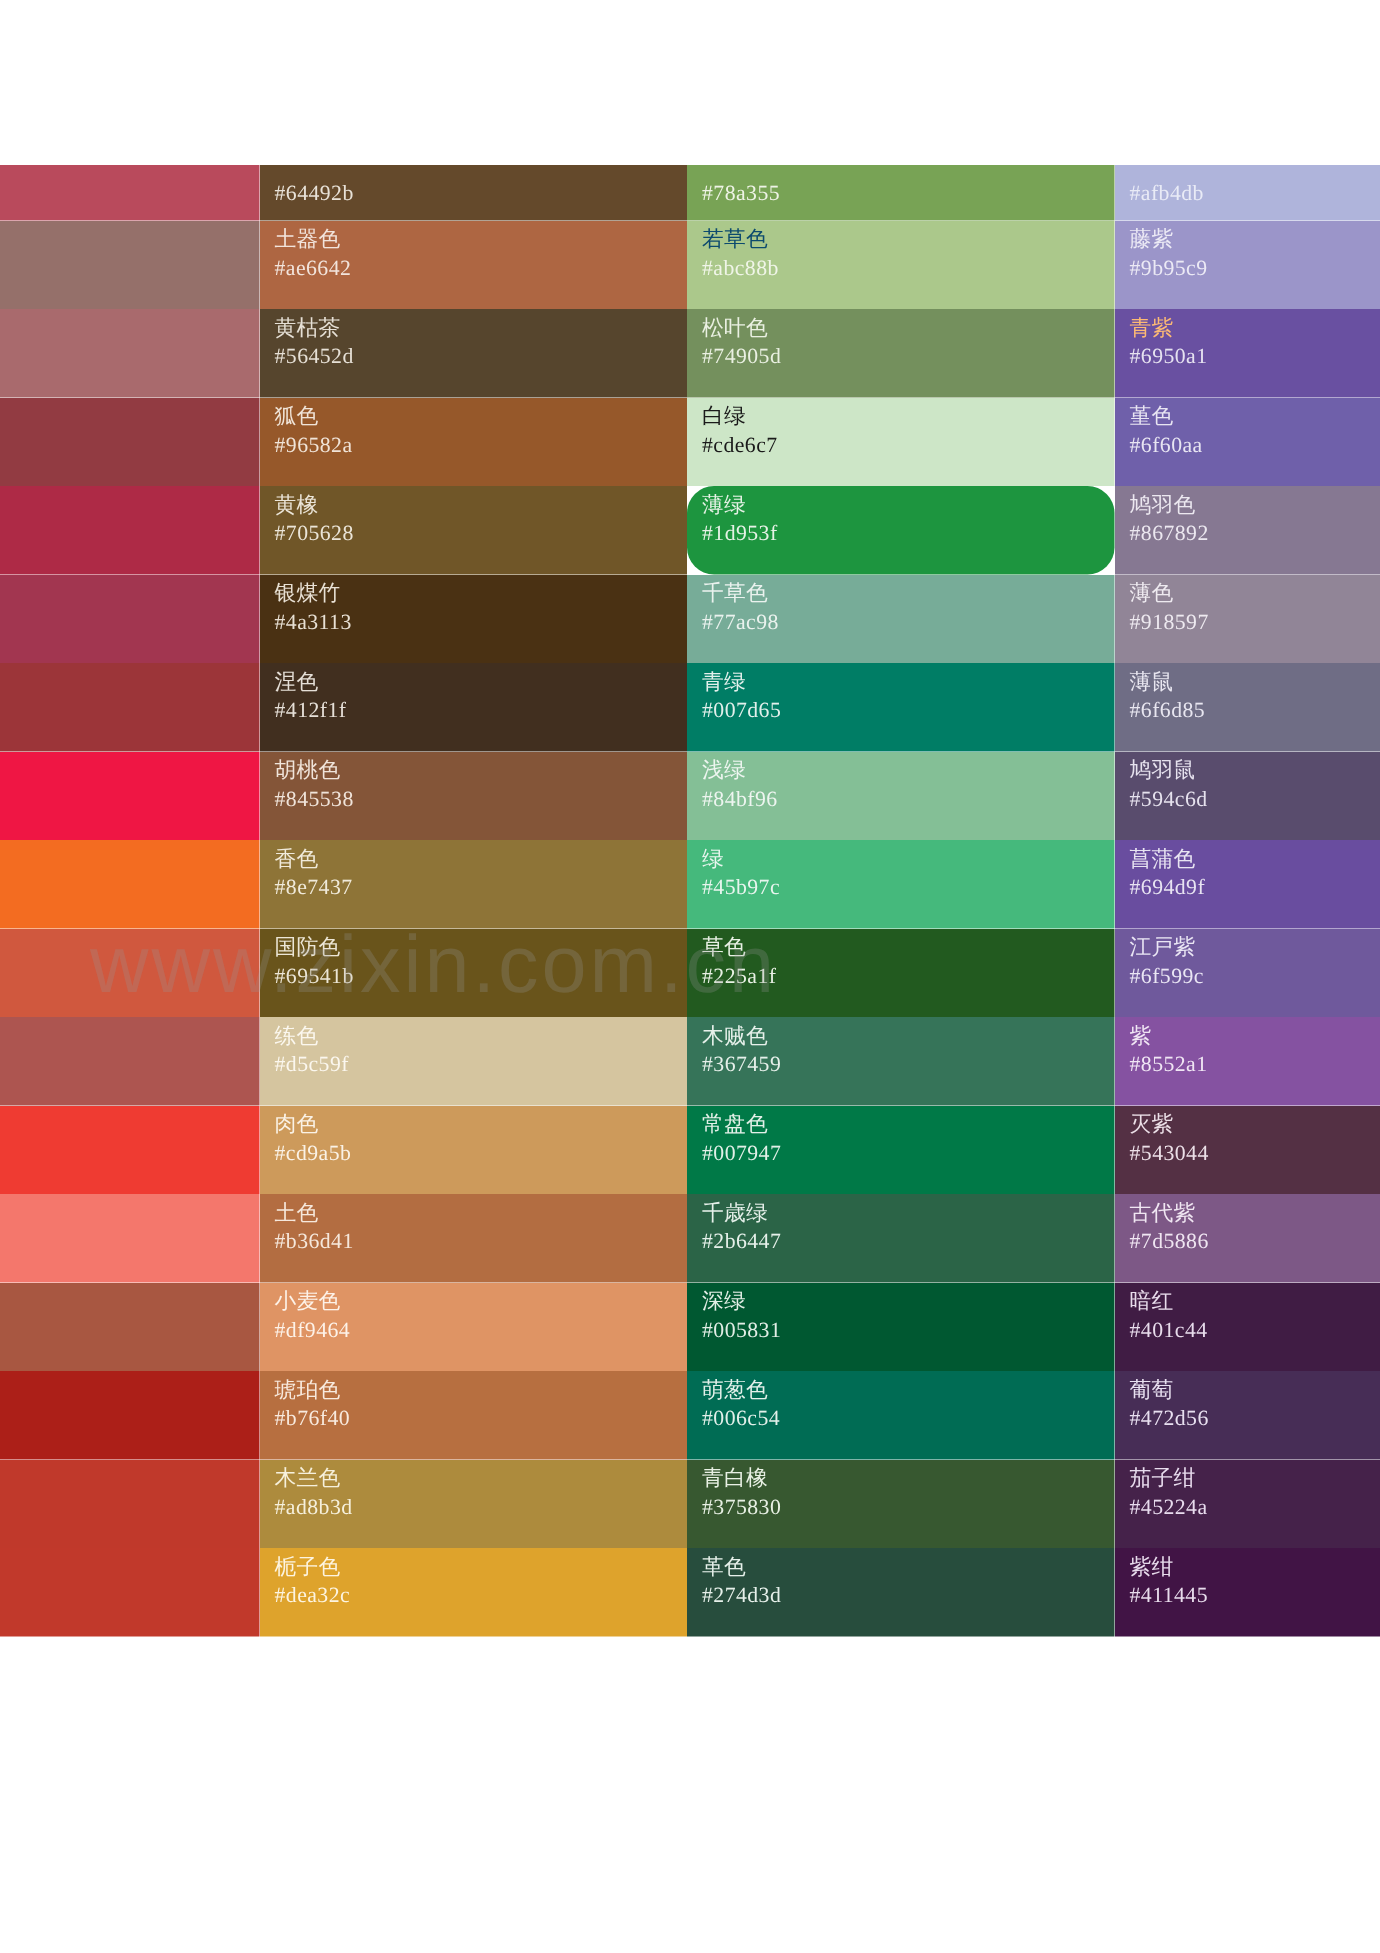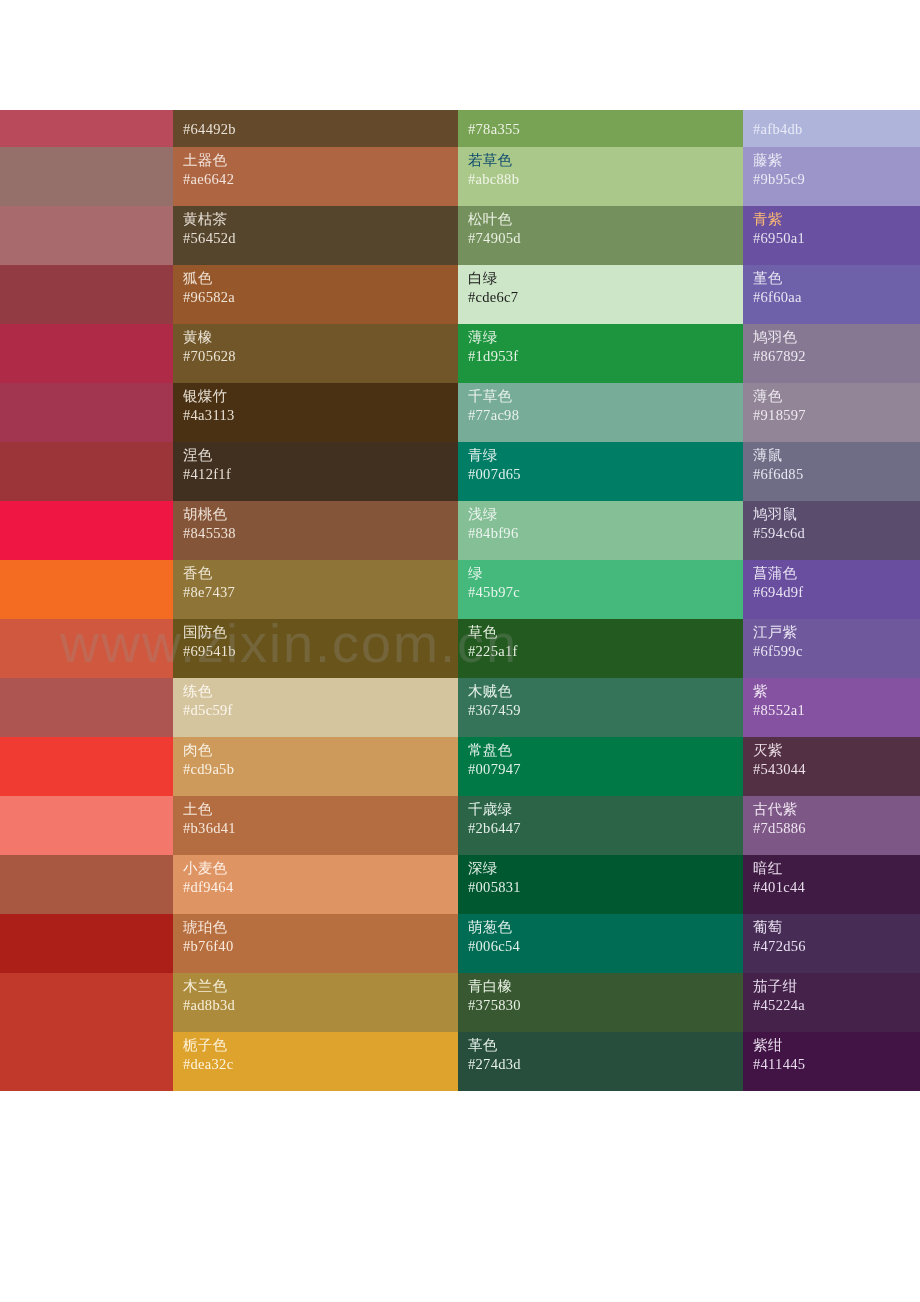--- a/index.html
+++ b/index.html
@@ -200,21 +200,21 @@
         <tr>
           <td class="col-swatch-only" style="background: rgb(174, 42, 70);">
             <div class="cell-inner"></div>
           </td>
           <td class="col-wide" style="background: rgb(112, 86, 40);">
             <div class="cell-inner">
               <span class="cell-name" style="color: rgb(235, 229, 216);">黄橡</span>
               <span class="cell-hex" style="color: rgb(235, 229, 216);">#705628</span>
             </div>
           </td>
-          <td class="col-wide" style="background: rgb(29, 149, 63);">
+          <td class="col-wide" style="background: rgb(29, 149, 63); border-radius: 18px;">
             <div class="cell-inner">
               <span class="cell-name" style="color: rgb(230, 242, 230);">薄绿</span>
               <span class="cell-hex" style="color: rgb(230, 242, 230);">#1d953f</span>
             </div>
           </td>
           <td class="col-narrow" style="background: rgb(134, 120, 146);">
             <div class="cell-inner">
               <span class="cell-name" style="color: rgb(236, 232, 240);">鸠羽色</span>
               <span class="cell-hex" style="color: rgb(236, 232, 240);">#867892</span>
             </div>

